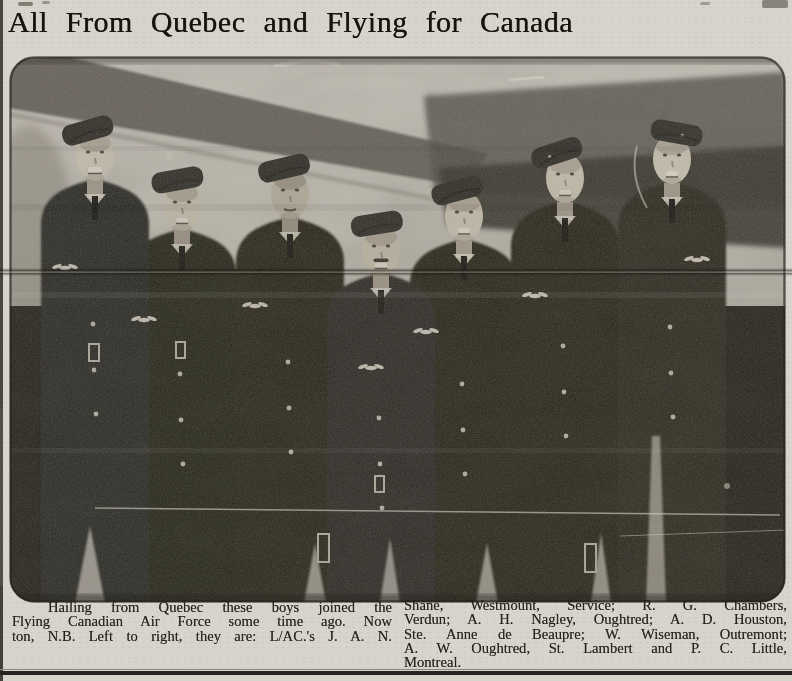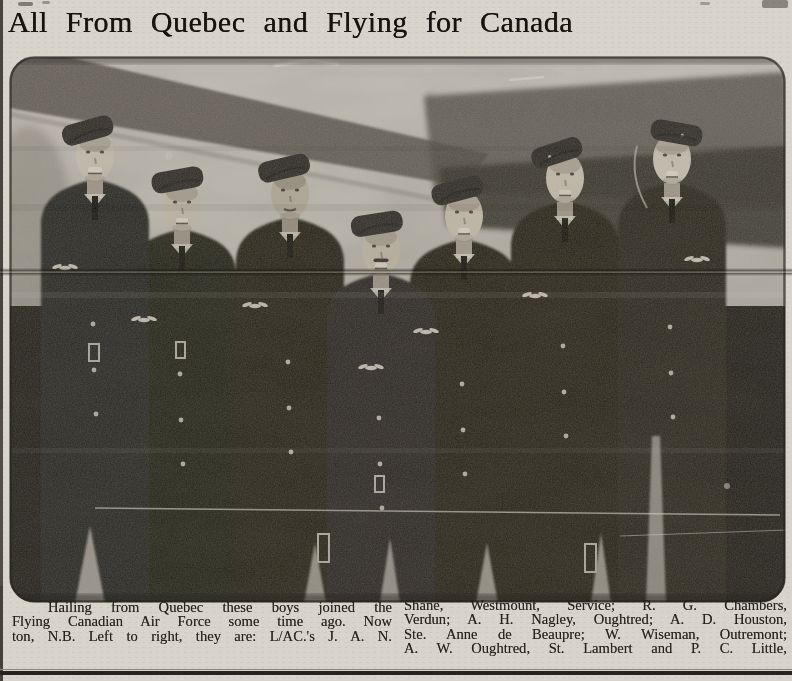--- a/index.html
+++ b/index.html
@@ -357,17 +357,18 @@
   <div class="cap-col left">
       <div class="cap-line">Hailing from Quebec these boys joined the</div>
       <div class="cap-line">Flying Canadian Air Force some time ago.  Now</div>
       <div class="cap-line last">ton, N.B.  Left to right, they are: L/AC.'s J. A. N.</div>
     </div>
   <div class="cap-col right" data-short-last="true">
       <div class="cap-line">Shane, Westmount, Service; R. G. Chambers,</div>
       <div class="cap-line">Verdun; A. H. Nagley, Oughtred; A. D. Houston,</div>
       <div class="cap-line">Ste. Anne de Beaupre; W. Wiseman, Outremont;</div>
       <div class="cap-line">A. W. Oughtred, St. Lambert and P. C. Little,</div>
+      <div class="cap-line last">Montreal.</div>
     </div>
 
   <div class="bottom-rule-light"></div>
   <div class="bottom-rule"></div>
 </div>
 
 </body></html>

